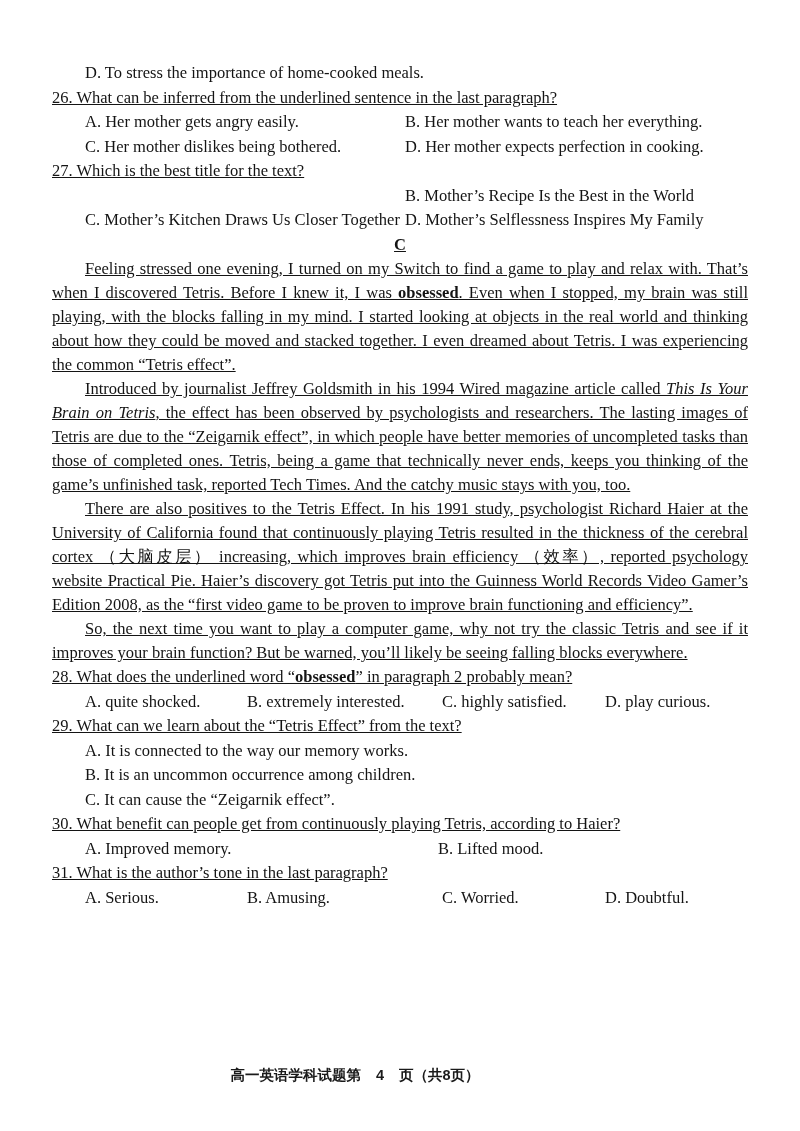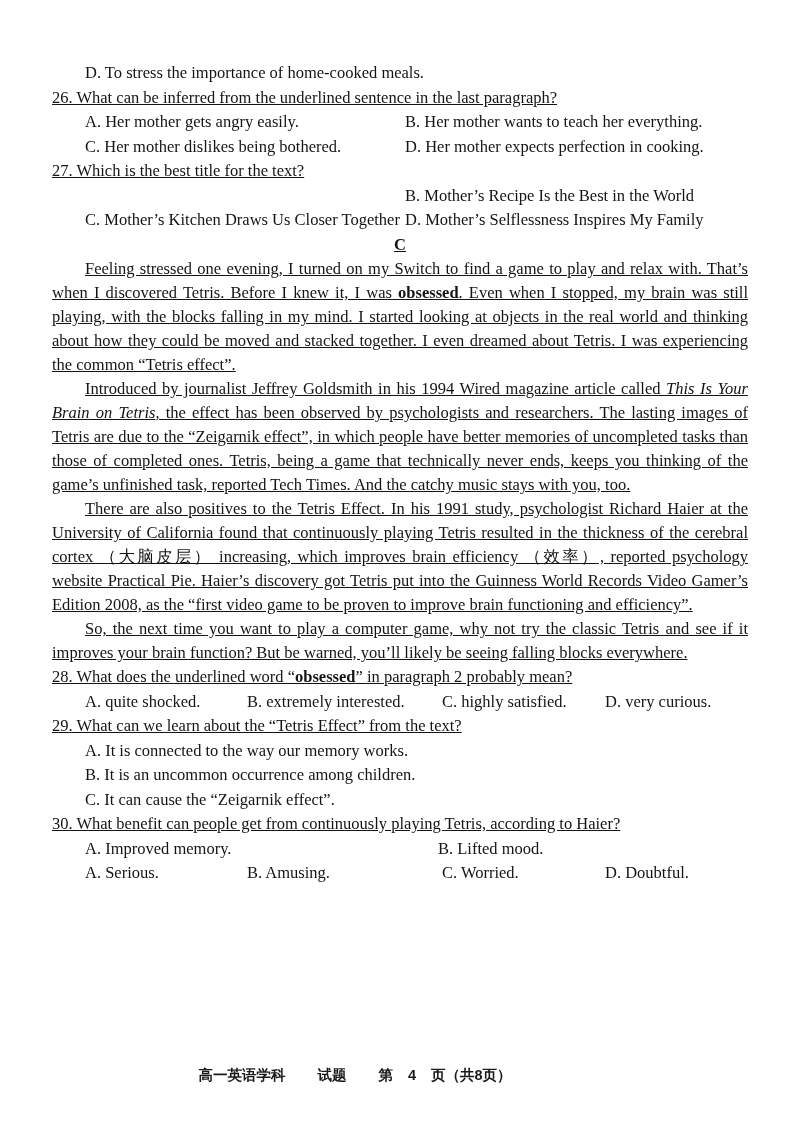--- a/index.html
+++ b/index.html
@@ -21,21 +21,20 @@
     text-align: justify;
     text-indent: 33px;
     line-height: 24px;
   }
   .bu { font-weight: bold; text-decoration: underline; }
   .it { font-style: italic; }
   .footer {
     position: absolute;
     top: 1066px; left: 0; right: 90px;
     display: flex; justify-content: center; align-items: baseline;
-    gap: 32px;
     font-family: "Liberation Sans", "DejaVu Sans", sans-serif;
     font-weight: bold;
     font-size: 14.5px;
     color: #1a1a1a;
   }
   .footer .pgroup { display: flex; gap: 15px; align-items: baseline; }
 </style>
 </head>
 <body>
 
@@ -71,40 +70,41 @@
     <p><span>Introduced by journalist Jeffrey Goldsmith in his 1994 Wired magazine article called </span><span class="it">This Is Your Brain on Tetris</span><span>, the effect has been observed by psychologists and researchers. The lasting images of Tetris are due to the “Zeigarnik effect”, in which people have better memories of uncompleted tasks than those of completed ones. Tetris, being a game that technically never ends, keeps you thinking of the game’s unfinished task, reported Tech Times. And the catchy music stays with you, too.</span></p>
     <p>There are also positives to the Tetris Effect. In his 1991 study, psychologist Richard Haier at the University of California found that continuously playing Tetris resulted in the thickness of the cerebral cortex （大脑皮层） increasing, which improves brain efficiency （效率）, reported psychology website Practical Pie. Haier’s discovery got Tetris put into the Guinness World Records Video Gamer’s Edition 2008, as the “first video game to be proven to improve brain functioning and efficiency”.</p>
     <p>So, the next time you want to play a computer game, why not try the classic Tetris and see if it improves your brain function? But be warned, you’ll likely be seeing falling blocks everywhere.</p>
   </div>
 
   <div class="row"><span>28. What does the underlined word “</span><span class="bu">obsessed</span><span>” in paragraph 2 probably mean?</span></div>
   <div class="row">
     <span class="abs" style="left:33px">A. quite shocked.</span>
     <span class="abs" style="left:195px">B. extremely interested.</span>
     <span class="abs" style="left:390px">C. highly satisfied.</span>
-    <span class="abs" style="left:553px">D. very curious.</span>
+    <span class="abs" style="left:553px">D. play curious.</span>
   </div>
 
   <div class="row">29. What can we learn about the “Tetris Effect” from the text?</div>
   <div class="row">
     <span class="abs" style="left:33px">A. It is connected to the way our memory works.</span>
   </div>
   <div class="row">
     <span class="abs" style="left:33px">B. It is an uncommon occurrence among children.</span>
   </div>
   <div class="row">
     <span class="abs" style="left:33px">C. It can cause the “Zeigarnik effect”.</span>
   </div>
 
   <div class="row">30. What benefit can people get from continuously playing Tetris, according to Haier?</div>
   <div class="row">
     <span class="abs" style="left:33px">A. Improved memory.</span>
     <span class="abs" style="left:386px">B. Lifted mood.</span>
   </div>
 
+  <div class="row">31. What is the author’s tone in the last paragraph?</div>
   <div class="row">
     <span class="abs" style="left:33px">A. Serious.</span>
     <span class="abs" style="left:195px">B. Amusing.</span>
     <span class="abs" style="left:390px">C. Worried.</span>
     <span class="abs" style="left:553px">D. Doubtful.</span>
   </div>
 
 </div>
 
 <div class="footer">

